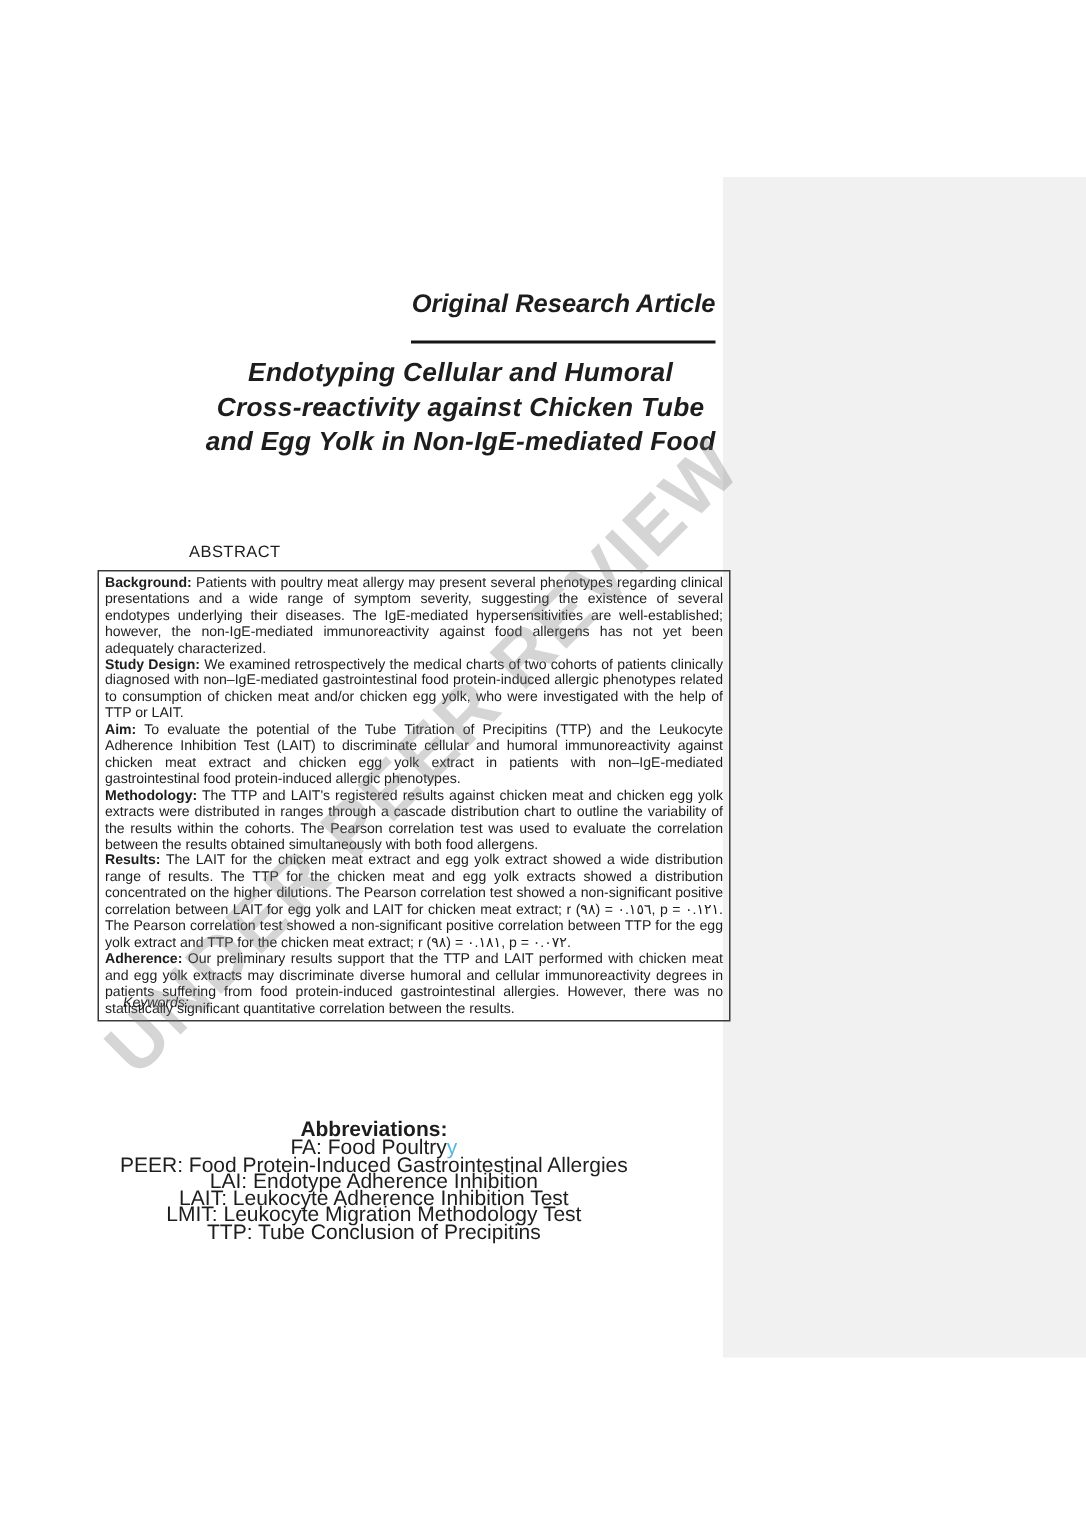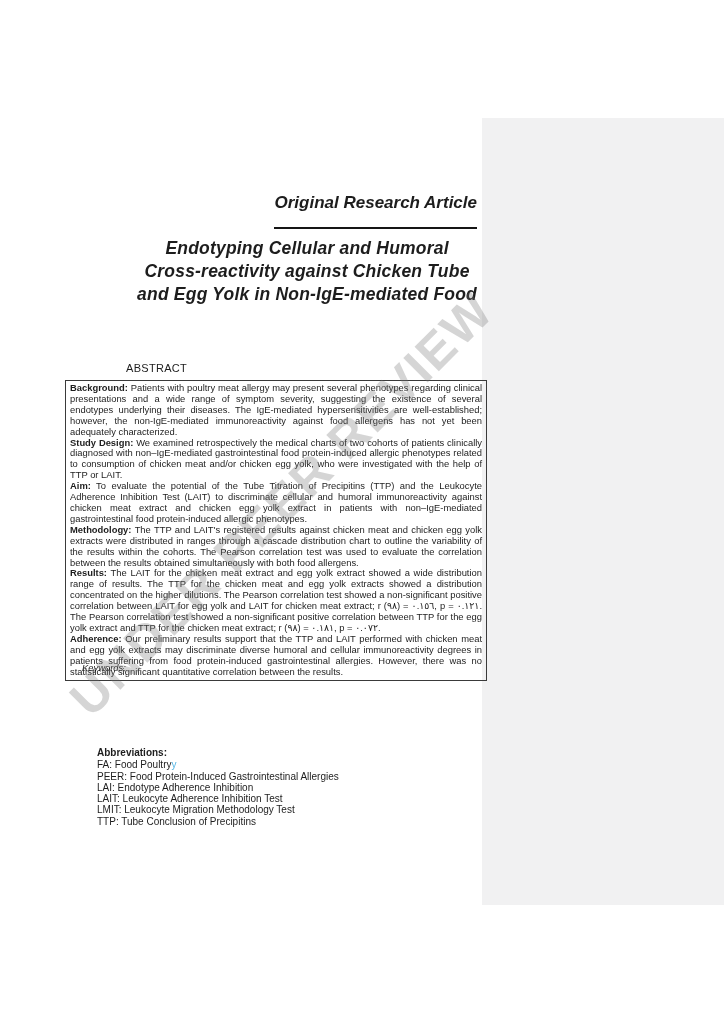--- a/index.html
+++ b/index.html
@@ -90,24 +90,25 @@
     width: 396px;
     display: flex;
     font-style: italic;
     font-size: 9.4px;
     line-height: 13px;
   }
   .kw-label { flex: 0 0 45px; }
   .kw-text { flex: 1; text-align: justify; }
   .abbreviations {
     position: absolute;
-    left: 97px;
+    left: 80px;
     top: 747px;
-    font-size: 10px;
+    font-size: 14px;
     line-height: 11.3px;
+    text-align: center;
   }
   .abbr-heading { font-weight: bold; margin-bottom: 1px; }
   .accent { color: #56b6e4; }
 </style>
 </head>
 <body>
 
 <div class="page">
 
   <div class="gray-region"></div>

